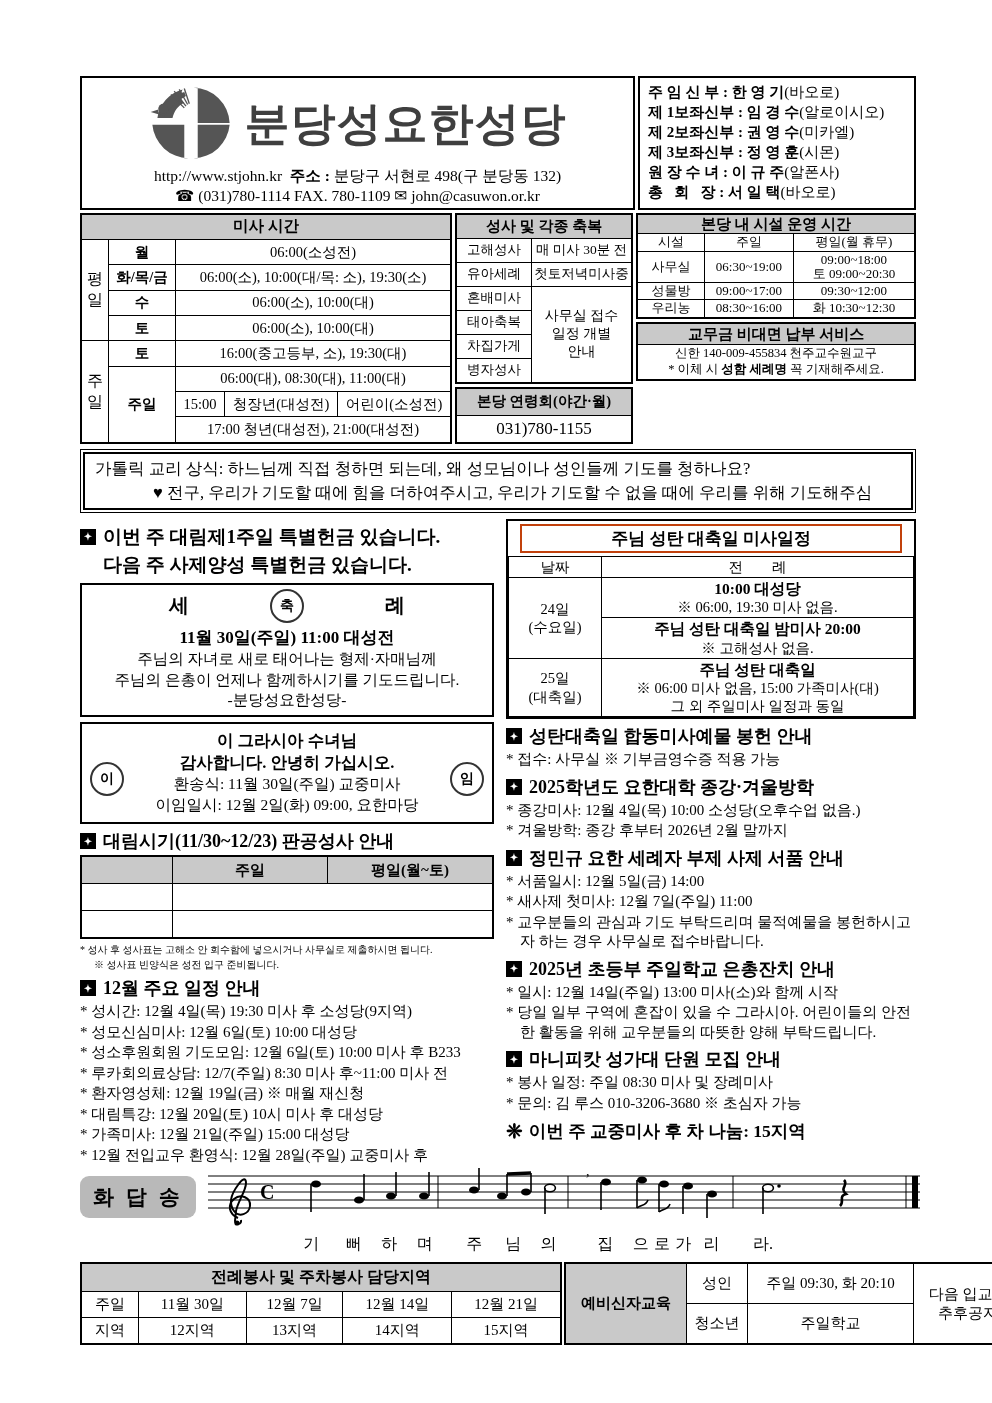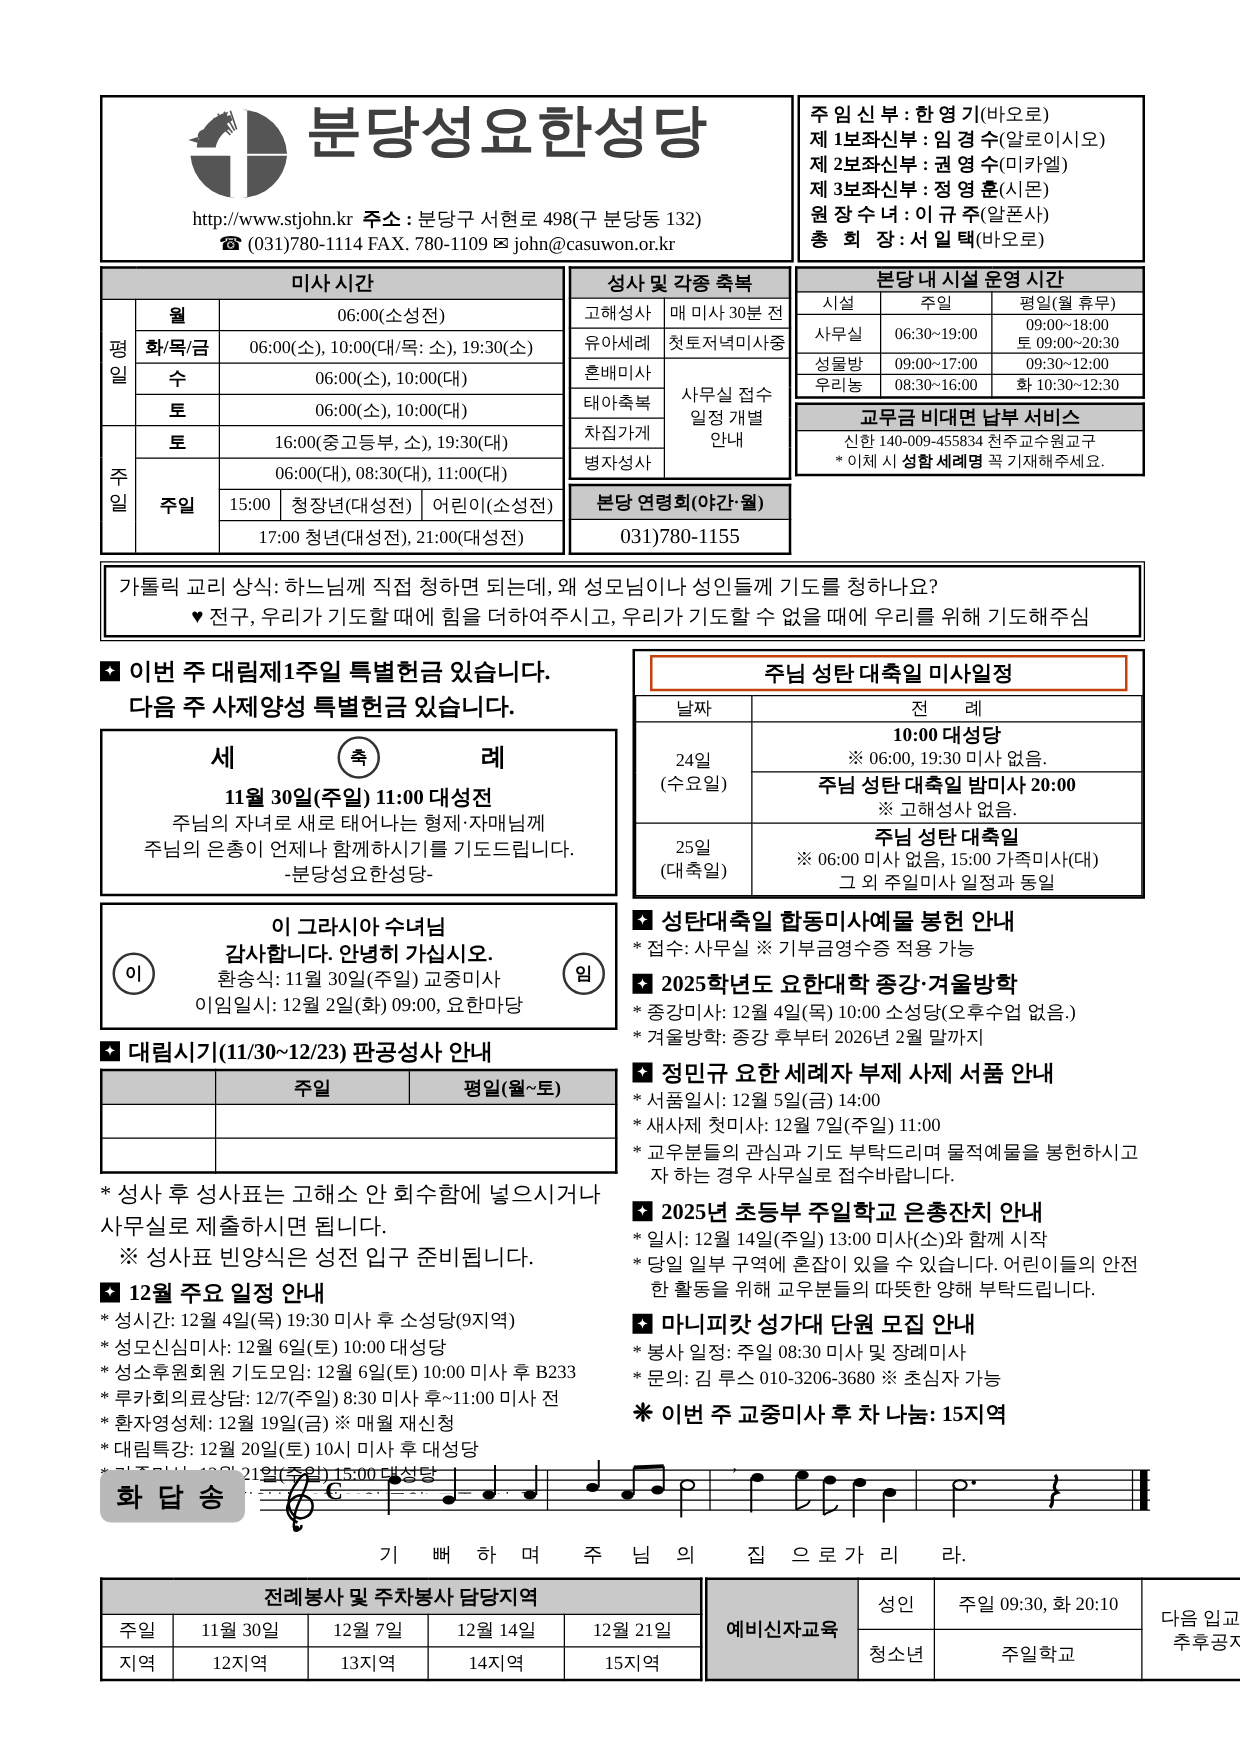--- a/index.html
+++ b/index.html
@@ -3,21 +3,21 @@
 <meta charset="utf-8">
 <style>
   html,body{margin:0;padding:0;background:#fff;}
   .page{position:relative;width:992px;height:1403px;background:#fff;color:#000;
         font-family:"Liberation Serif","DejaVu Serif",serif;overflow:hidden;}
   .content{position:absolute;left:80px;top:76px;width:836px;}
 
   
   .hdr{display:flex;gap:3px;}
   .hdr-left{width:543px;border:2px solid #000;padding:3px 4px 2px;text-align:center;}
-  .brand{display:flex;justify-content:center;gap:12px;}
+  .brand{display:flex;align-items:center;justify-content:center;gap:12px;}
   .logo{width:84px;height:84px;flex:0 0 auto;}
   .brand-kr{font-family:"Liberation Sans","DejaVu Sans",sans-serif;font-weight:bold;
             font-size:45px;letter-spacing:1px;color:#3f3f3f;line-height:1.0;}
   .brand-en{font-family:"Liberation Sans","DejaVu Sans",sans-serif;font-size:21px;
             color:#444;letter-spacing:1px;margin-top:2px;}
   .contact{font-size:15.5px;margin-top:1px;line-height:1.25;}
   .hdr-right{flex:1;border:2px solid #000;padding:5px 8px;display:flex;flex-direction:column;justify-content:space-between;}
   .clergy-row{font-size:15px;font-weight:bold;white-space:pre;line-height:1.3;}
   .clergy-row .note{font-weight:normal;}
 
@@ -66,21 +66,21 @@
   .bap-title{display:grid;grid-template-columns:1fr auto 1fr;align-items:center;font-size:20px;font-weight:bold;}
   .wreath{display:inline-flex;width:30px;height:30px;border:2px solid #333;border-radius:50%;
           align-items:center;justify-content:center;font-size:14px;font-weight:bold;}
   .bap-line1{font-weight:bold;font-size:17px;margin-top:3px;}
   .box .txt{font-size:15.5px;line-height:1.35;}
   .farewell{position:relative;padding:6px 44px;}
   .wr-abs-l{position:absolute;left:8px;top:38px;}
   .wr-abs-r{position:absolute;right:8px;top:38px;}
   .conf-tbl td{font-size:15px;height:24px;}
   .conf-tbl .hd{font-weight:bold;}
-  .note-line{font-size:18px;line-height:1.35;margin:1px 0;}
+  .note-line{font-size:10px;line-height:1.35;margin:1px 0;}
   .note-line.ind{padding-left:14px;}
 
   
   .xmas{border:2px solid #000;margin-bottom:4px;}
   .xmas-title{border:2px solid #c2410c;margin:3px 12px;text-align:center;font-weight:bold;font-size:17px;padding:1px 0;}
   .xmas-tbl{width:100%;border-top:1px solid #000;}
   .xmas-tbl td{border:1px solid #000;padding:1px 2px;text-align:center;font-size:14.5px;line-height:1.25;}
   .xmas-tbl .datec{width:88px;}
   .tea{display:flex;align-items:center;gap:6px;font-weight:bold;font-size:17.5px;margin-top:6px;}
   .flower{font-size:20px;line-height:1;}
@@ -425,21 +425,21 @@
           </div>
       <div class="item">* 서품일시: 12월 5일(금) 14:00</div>
       <div class="item">* 새사제 첫미사: 12월 7일(주일) 11:00</div>
       <div class="item">* 교우분들의 관심과 기도 부탁드리며 물적예물을 봉헌하시고자 하는 경우 사무실로 접수바랍니다.</div>
 
       <div class="sec-title">
             <span class="bullet">✦</span>
             <span>2025년 초등부 주일학교 은총잔치 안내</span>
           </div>
       <div class="item">* 일시: 12월 14일(주일) 13:00 미사(소)와 함께 시작</div>
-      <div class="item">* 당일 일부 구역에 혼잡이 있을 수 있습니다. 어린이들의 안전한 활동을 위해 교우분들의 따뜻한 양해 부탁드립니다.</div>
+      <div class="item">* 당일 일부 구역에 혼잡이 있을 수 그라시아. 어린이들의 안전한 활동을 위해 교우분들의 따뜻한 양해 부탁드립니다.</div>
 
       <div class="sec-title">
             <span class="bullet">✦</span>
             <span>마니피캇 성가대 단원 모집 안내</span>
           </div>
       <div class="item">* 봉사 일정: 주일 08:30 미사 및 장례미사</div>
       <div class="item">* 문의: 김 루스 010-3206-3680 ※ 초심자 가능</div>
 
       <div class="tea">
         <span class="flower">❈</span>

